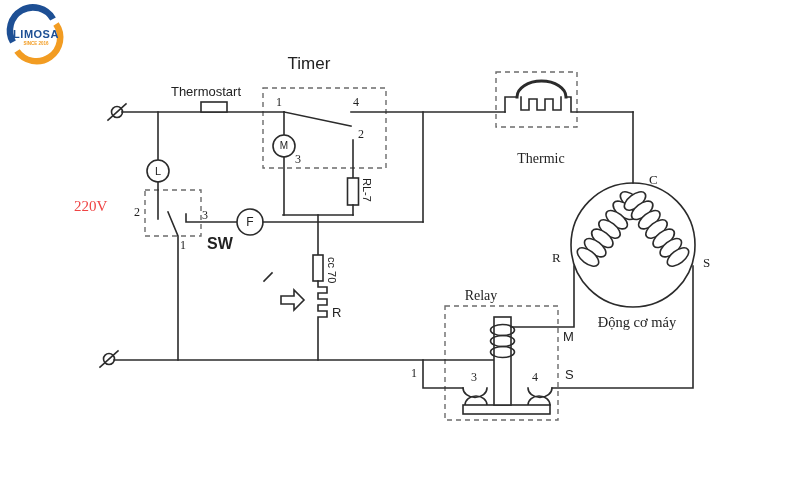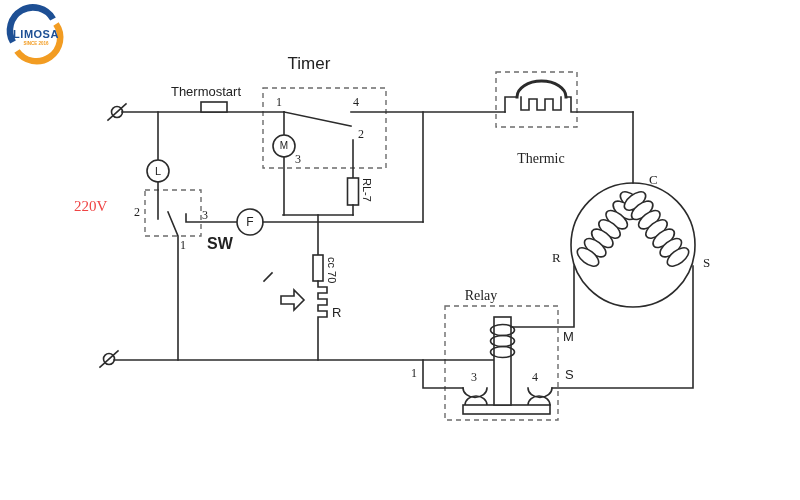--- a/index.html
+++ b/index.html
@@ -153,15 +153,16 @@
   <div class="lbl serif" style="left:411px;top:367px;font-size:12px;">1</div>
   <div class="lbl serif" style="left:471px;top:371px;font-size:12px;">3</div>
   <div class="lbl serif" style="left:532px;top:371px;font-size:12px;">4</div>
   <div class="lbl sans" style="left:563px;top:330px;font-size:13px;">M</div>
   <div class="lbl sans" style="left:565px;top:368px;font-size:13px;">S</div>
 
   <div class="lbl serif" style="left:649px;top:173px;font-size:13px;">C</div>
   <div class="lbl serif" style="left:552px;top:251px;font-size:13px;">R</div>
   <div class="lbl serif" style="left:703px;top:256px;font-size:13px;">S</div>
   <div class="lbl serif caption ctr" style="left:577px;top:314px;width:120px;font-size:14.5px;">
+    <div>Động cơ máy</div>
   </div>
 
 </div>
 
 </body></html>

